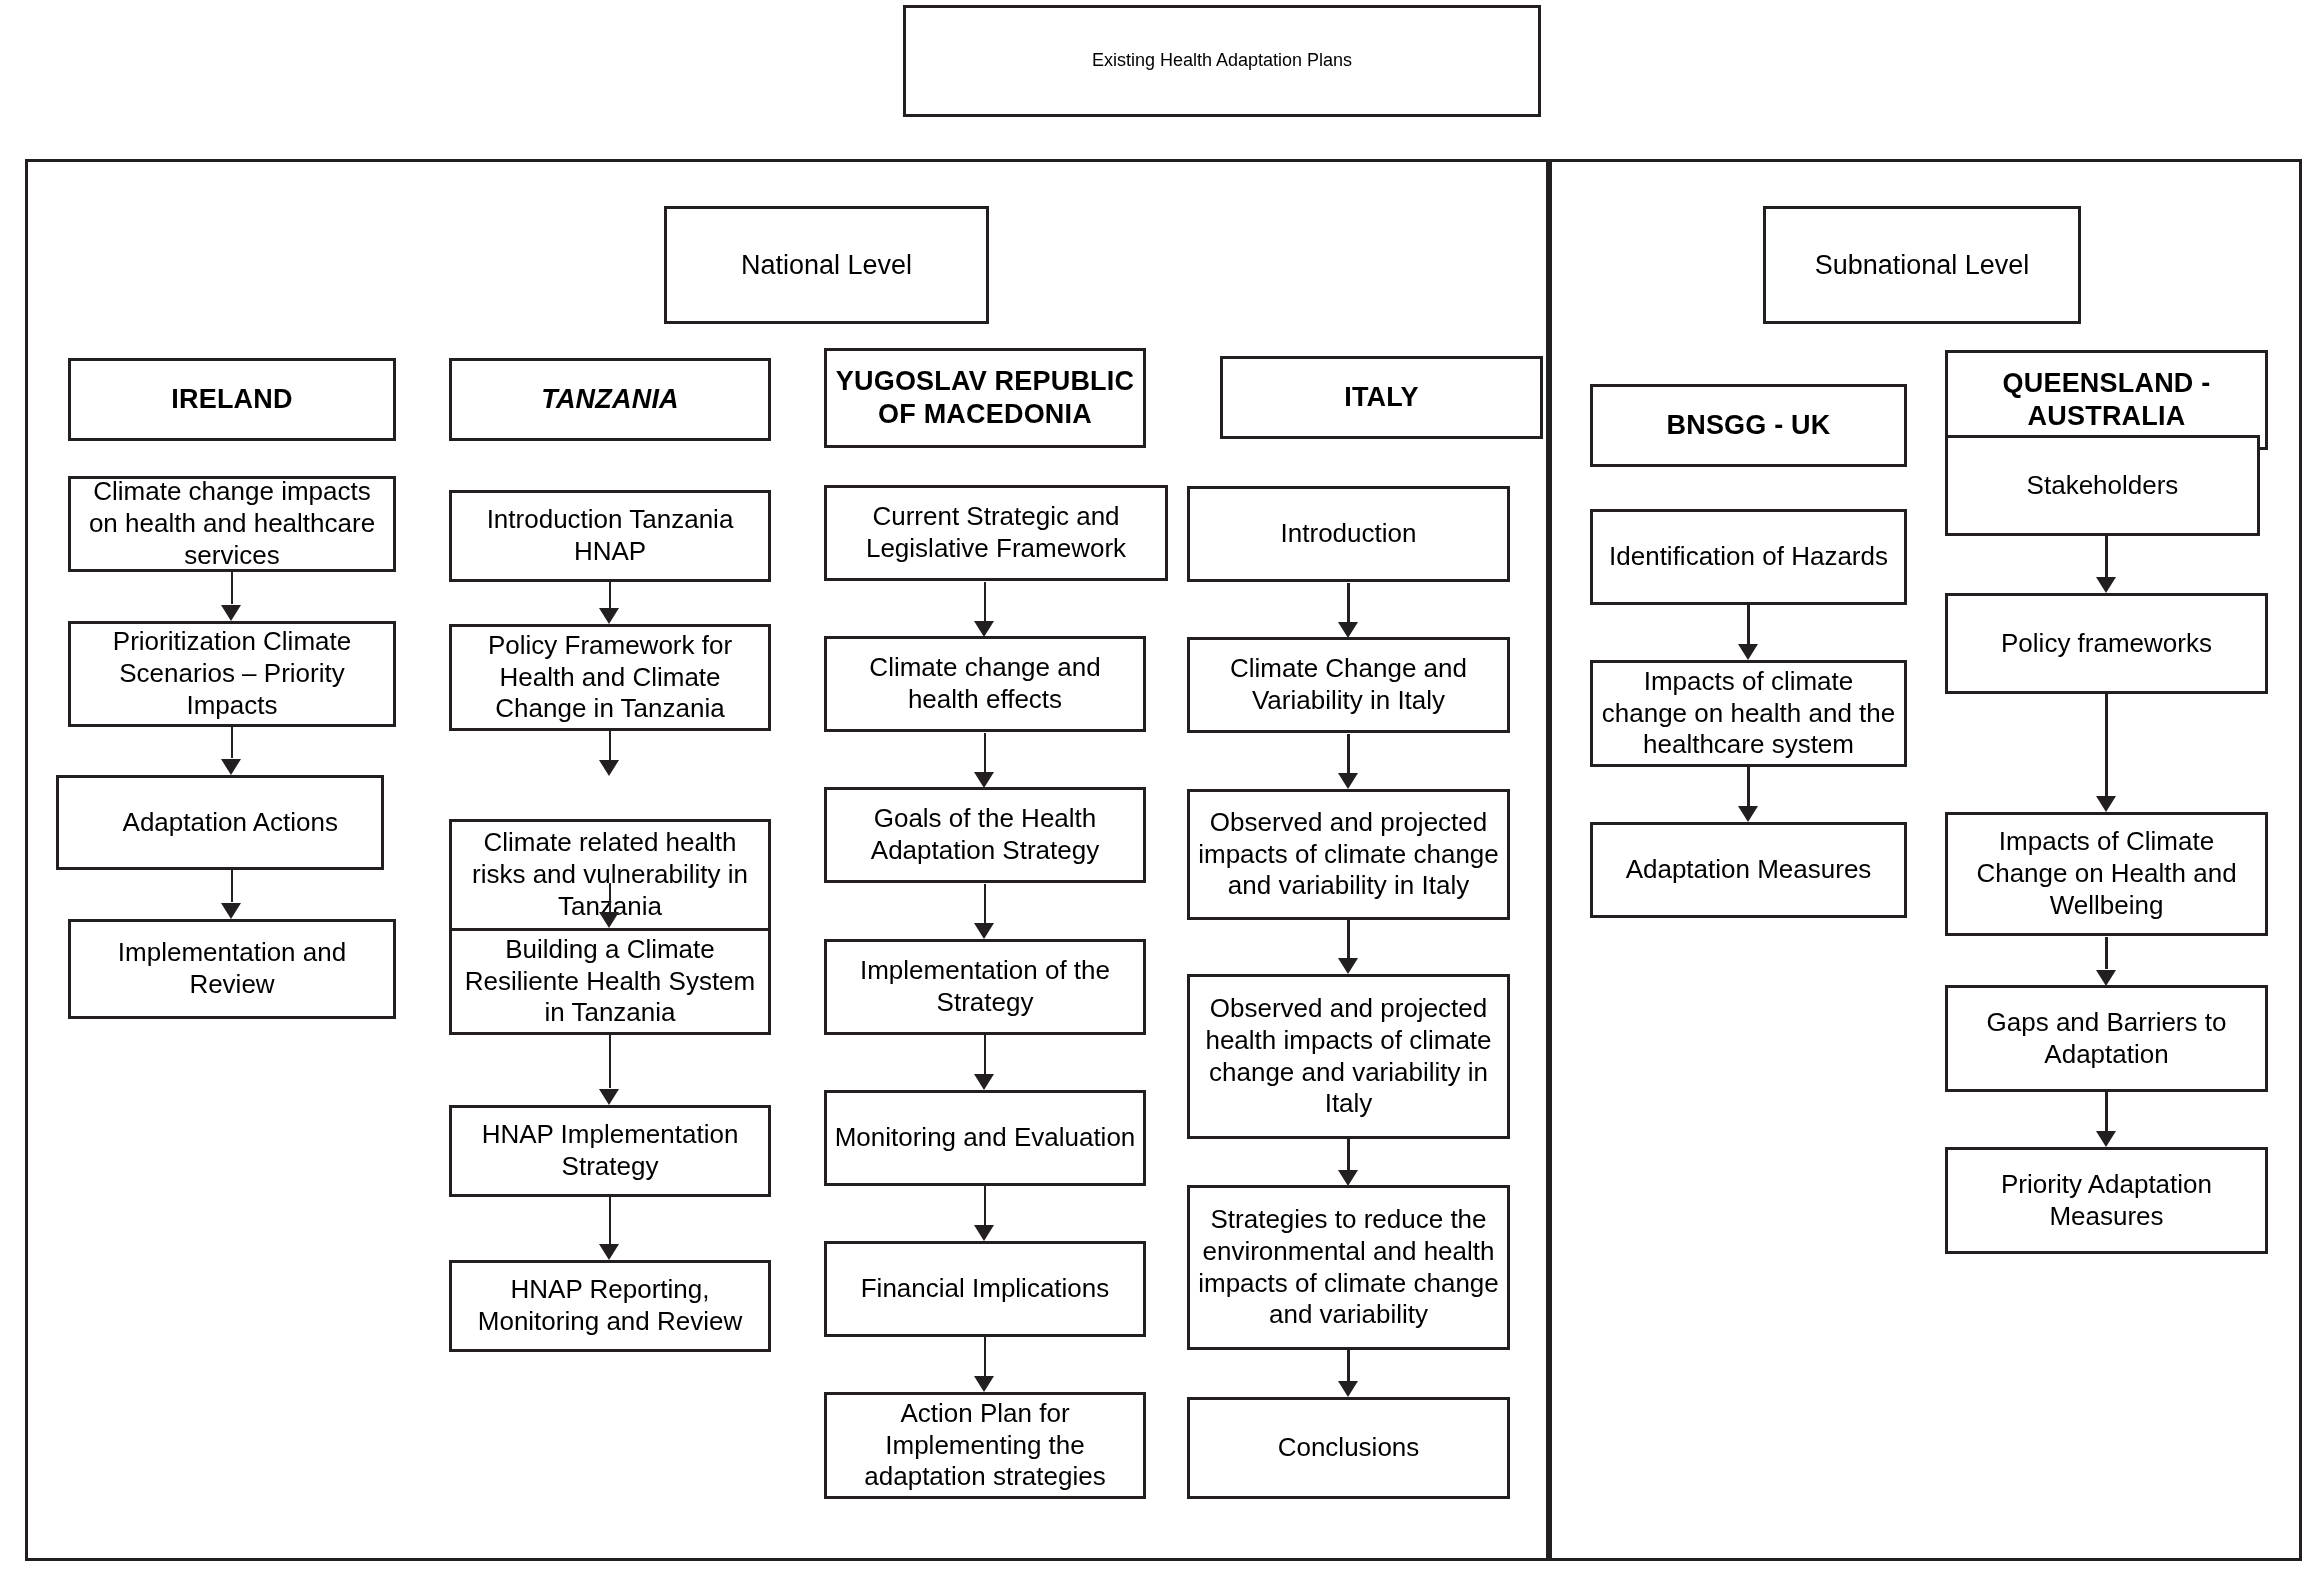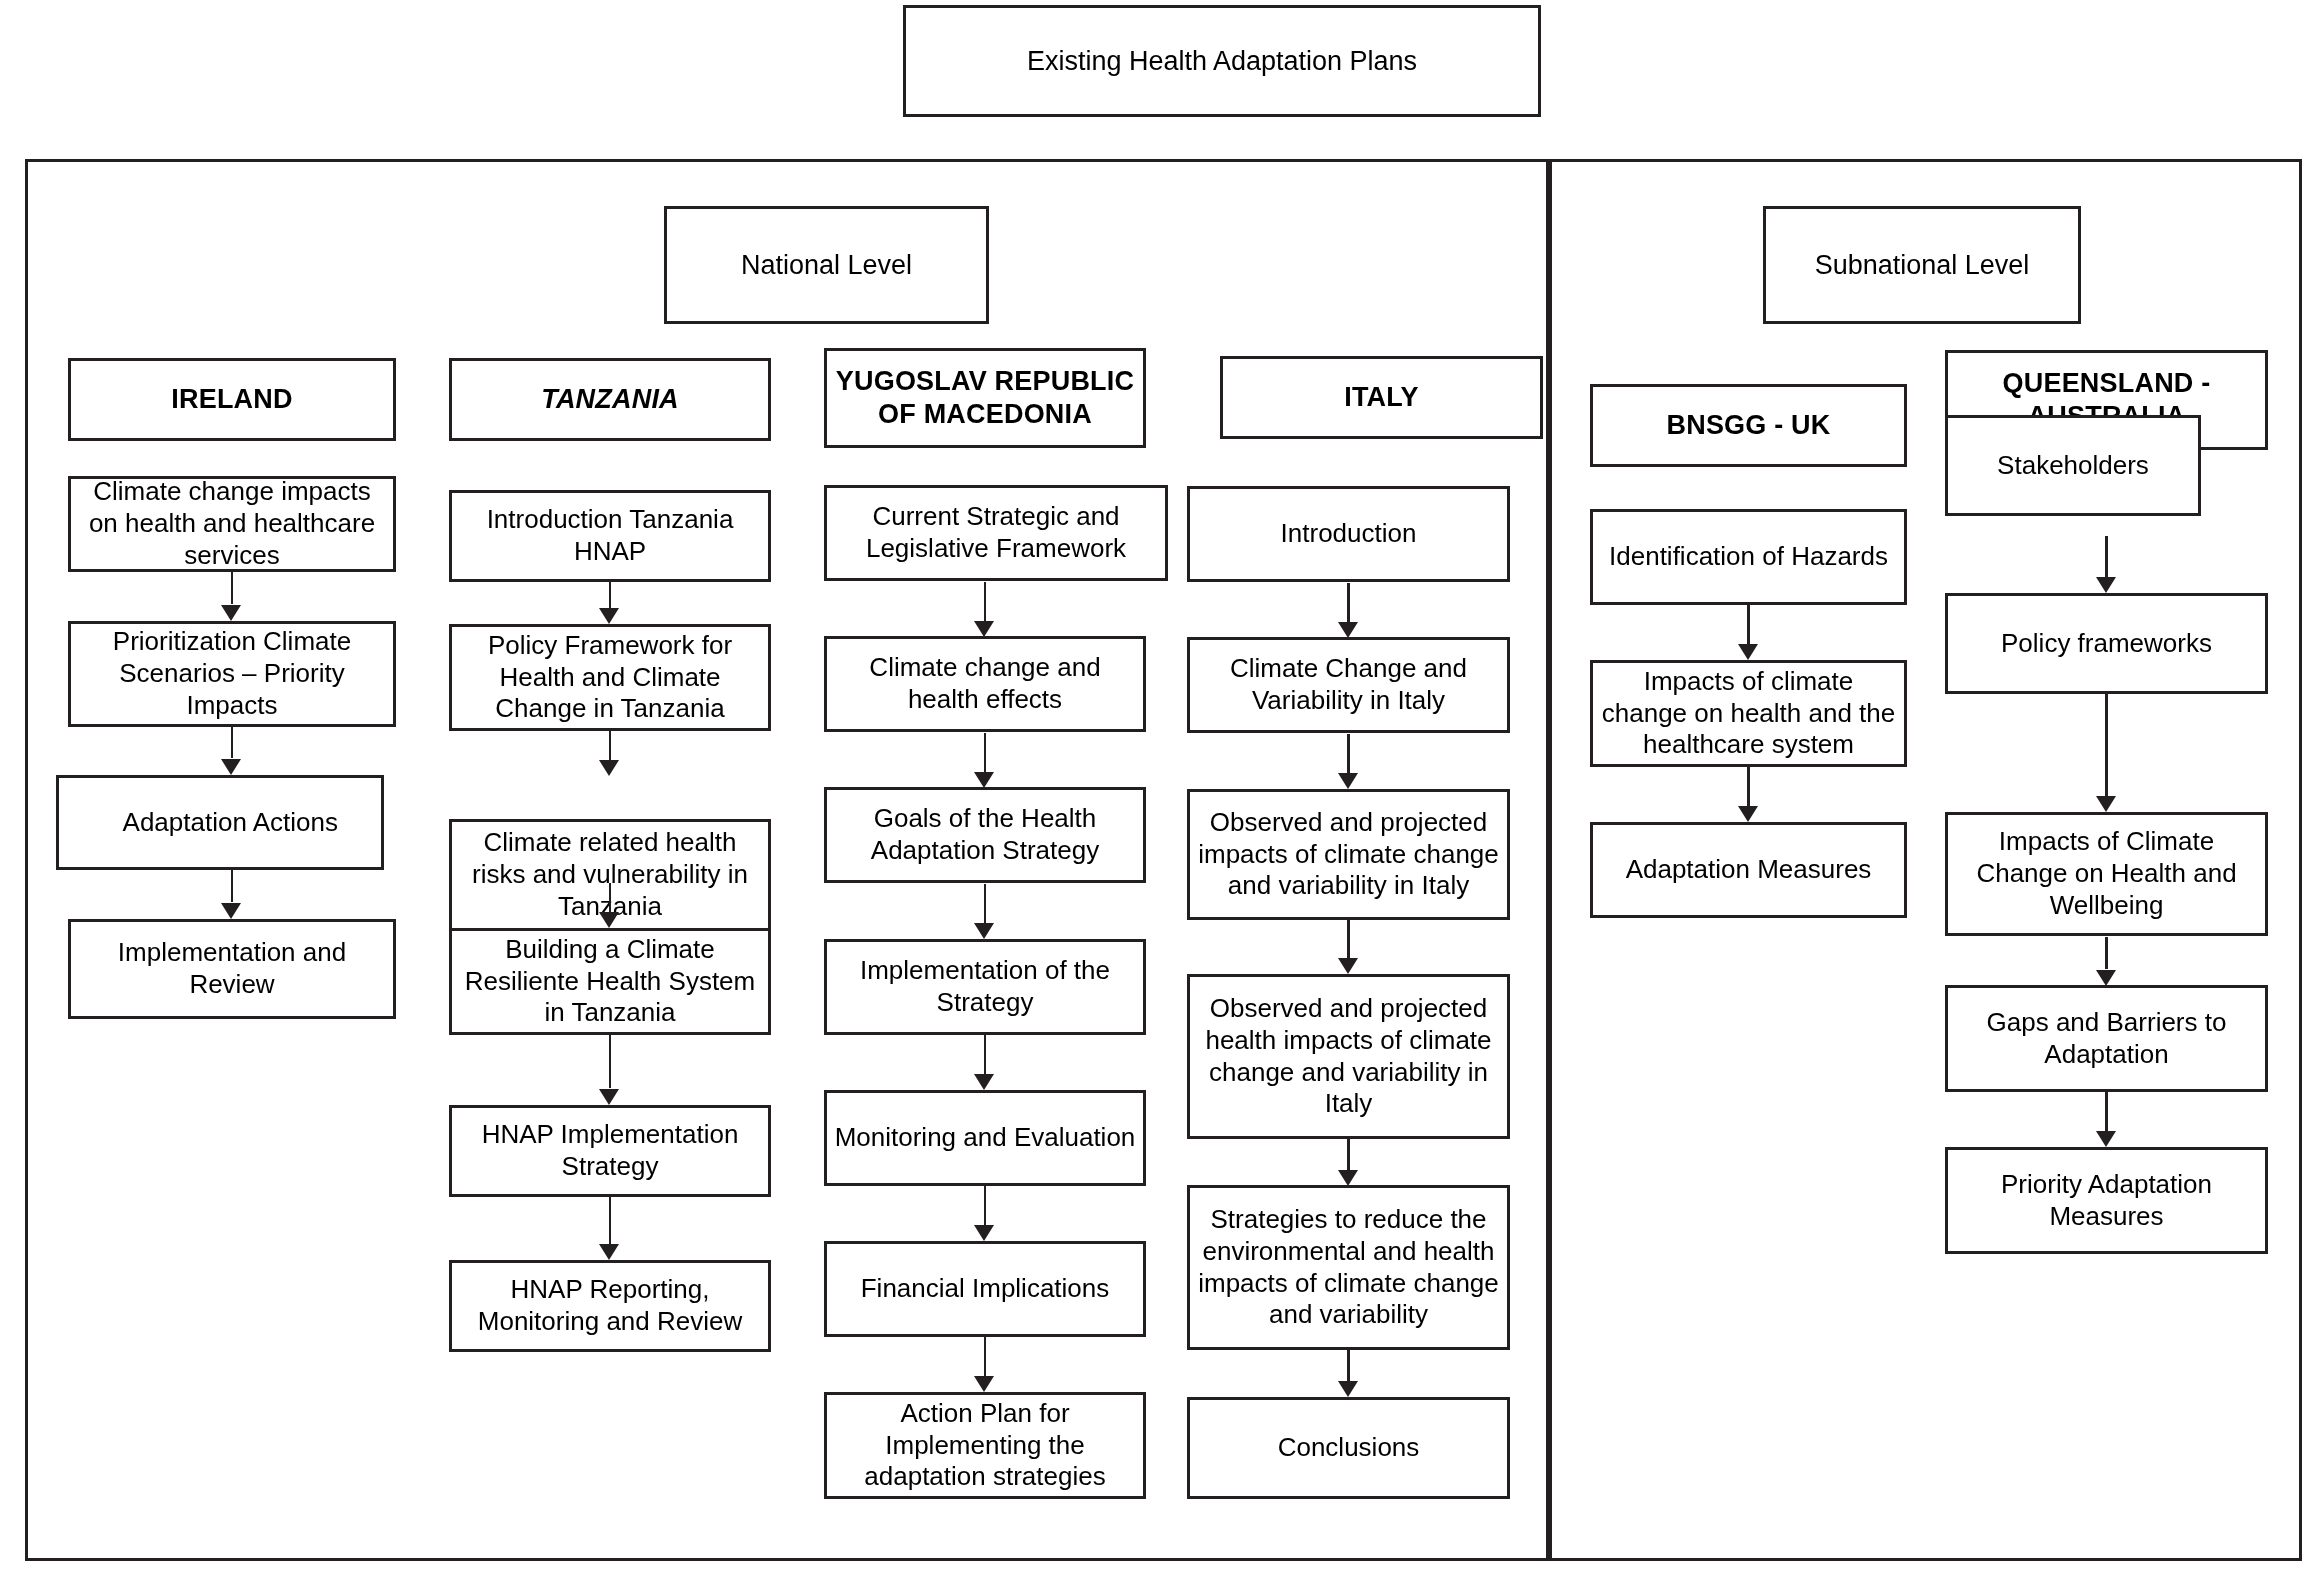--- a/index.html
+++ b/index.html
@@ -30,21 +30,21 @@
     justify-content: center;
     text-align: center;
     line-height: 1.22;
     font-size: 26px;
     padding: 3.7px 7.5px;
   }
   .box span { display: block; width: 100%; }
 
   
   .title-box {
-    font-size: 27px;
+    font-size: 18px;
   }
 
   
   .panel {
     position: absolute;
     box-sizing: border-box;
     border: 3.1px solid #231f20;
     background: transparent;
   }
 
@@ -310,21 +310,21 @@
   </div>
 
   <div class="box" style="left:1590px; top:822px; width:317px; height:96px;">
     <span>Adaptation Measures</span>
   </div>
 
   <div class="box header-box" style="left:1945px; top:350px; width:323px; height:100px;">
     <span>QUEENSLAND - AUSTRALIA</span>
   </div>
 
-  <div class="box" style="left:1945px; top:415px; width:256px; height:101px;">
+  <div class="box" style="left:1945px; top:435px; width:315px; height:101px;">
     <span>Stakeholders</span>
   </div>
   <div class="arrow" style="left:1945px; top:536px; width:323px; height:57px;">
     <div class="shaft" style="height:41px;"></div>
     <div class="head"></div>
   </div>
 
   <div class="box" style="left:1945px; top:593px; width:323px; height:101px;">
     <span>Policy frameworks</span>
   </div>

